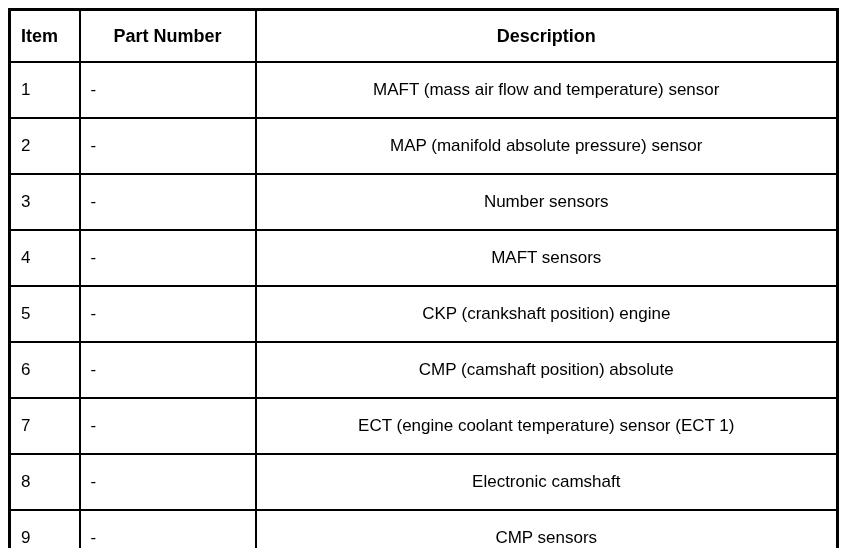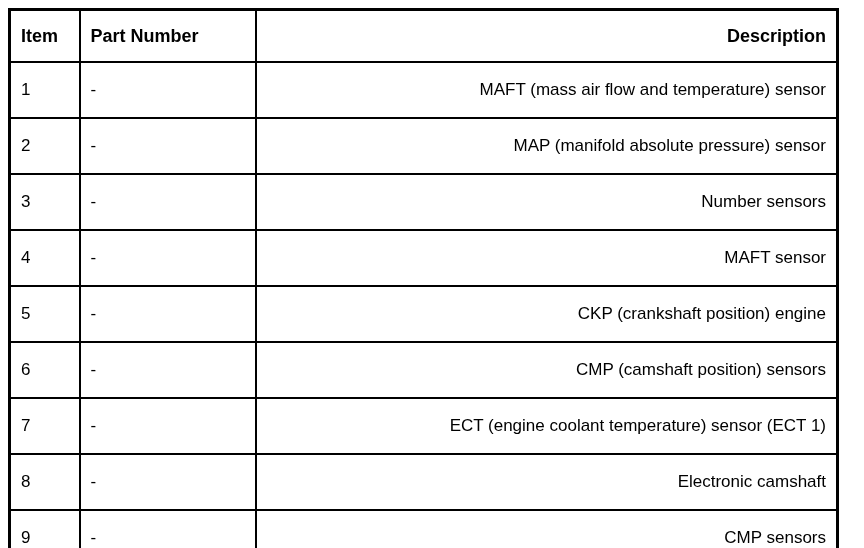--- a/index.html
+++ b/index.html
@@ -39,26 +39,26 @@
     vertical-align: middle;
     font-size: 17px;
     line-height: 20px;
   }
   table.parts-table thead th {
     font-weight: bold;
     font-size: 18px;
     height: 50px;
   }
   th.h-item { text-align: left; }
-  th.h-part { text-align: left; }
-  th.h-desc { text-align: right; }
+  th.h-part { text-align: center; }
+  th.h-desc { text-align: center; }
 
   td.cell-item { text-align: left; }
   td.cell-part { text-align: left; }
-  td.cell-desc { text-align: right; white-space: nowrap; }
+  td.cell-desc { text-align: center; white-space: nowrap; }
 </style>
 </head>
 <body>
 
 <div class="page">
   <table class="parts-table">
     <colgroup>
       <col class="c-item">
       <col class="c-part">
       <col class="c-desc">
@@ -82,31 +82,31 @@
         <td class="cell-desc">MAP (manifold absolute pressure) sensor</td>
       </tr>
       <tr>
         <td class="cell-item">3</td>
         <td class="cell-part">-</td>
         <td class="cell-desc">Number sensors</td>
       </tr>
       <tr>
         <td class="cell-item">4</td>
         <td class="cell-part">-</td>
-        <td class="cell-desc">MAFT sensor</td>
+        <td class="cell-desc">MAFT sensors</td>
       </tr>
       <tr>
         <td class="cell-item">5</td>
         <td class="cell-part">-</td>
         <td class="cell-desc">CKP (crankshaft position) engine</td>
       </tr>
       <tr>
         <td class="cell-item">6</td>
         <td class="cell-part">-</td>
-        <td class="cell-desc">CMP (camshaft position) sensors</td>
+        <td class="cell-desc">CMP (camshaft position) absolute</td>
       </tr>
       <tr>
         <td class="cell-item">7</td>
         <td class="cell-part">-</td>
         <td class="cell-desc">ECT (engine coolant temperature) sensor (ECT 1)</td>
       </tr>
       <tr>
         <td class="cell-item">8</td>
         <td class="cell-part">-</td>
         <td class="cell-desc">Electronic camshaft</td>

